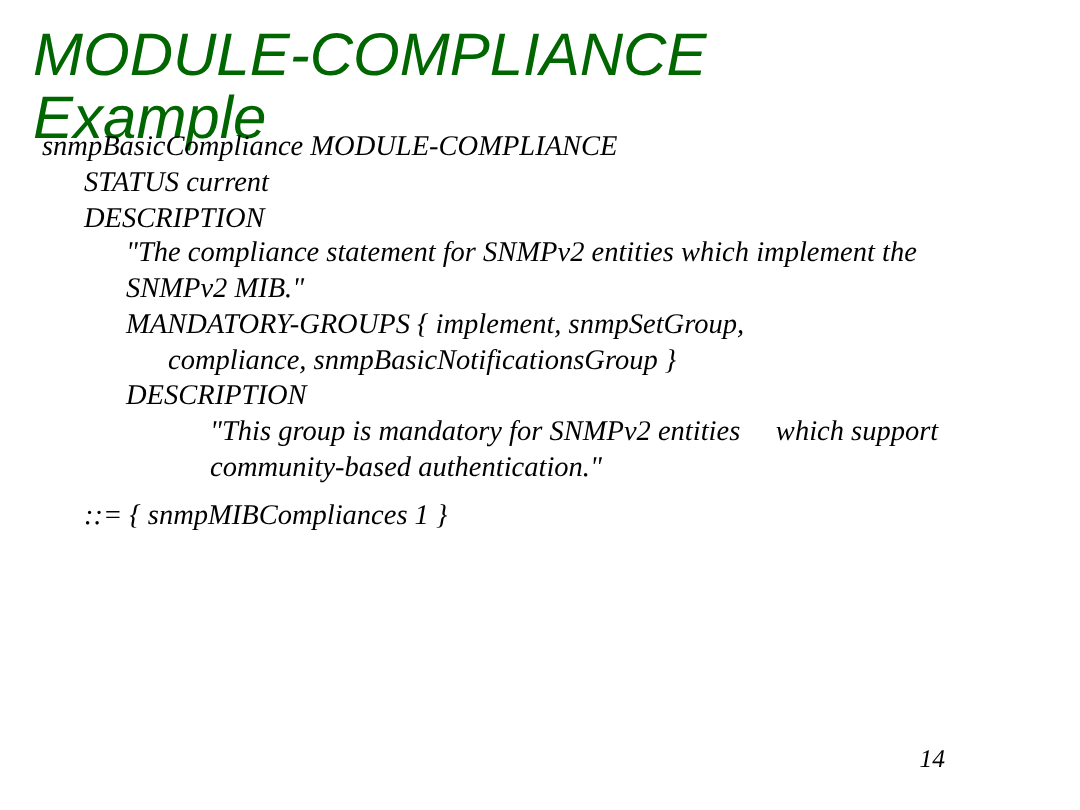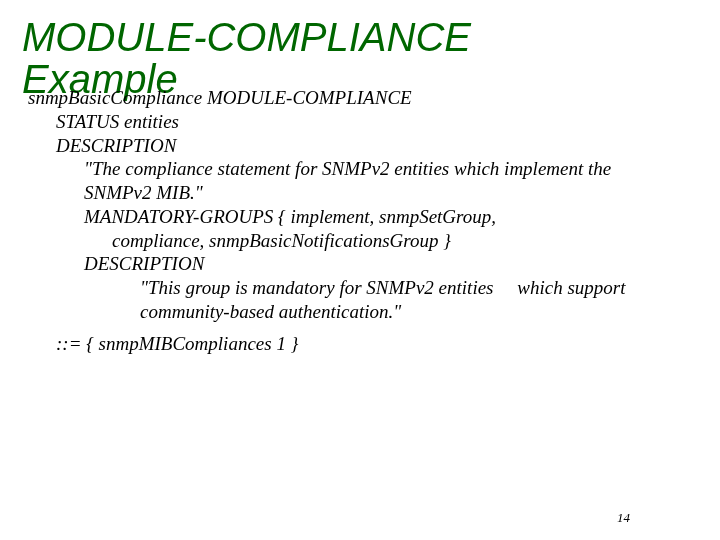--- a/index.html
+++ b/index.html
@@ -38,34 +38,34 @@
   .line { white-space: pre; }
   .i1 { padding-left: 6px; }
   .i2 { padding-left: 34px; }
   .i3 { padding-left: 62px; }
   .i4 { padding-left: 90px; }
   .i5 { padding-left: 118px; }
   .gap { height: 8px; }
   .pagenum {
     position: absolute;
     right: 26px;
-    bottom: 14px;
-    font-size: 13px;
+    bottom: 24px;
+    font-size: 17px;
   }
 </style>
 </head>
 <body>
 
 <div class="slide">
 
   <div class="title">MODULE-COMPLIANCE Example</div>
 
   <div class="body">
     <div class="line i1">snmpBasicCompliance MODULE-COMPLIANCE</div>
-    <div class="line i2">STATUS entities</div>
+    <div class="line i2">STATUS current</div>
     <div class="line i2">DESCRIPTION</div>
     <div class="line i3">"The compliance statement for SNMPv2 entities which implement the</div>
     <div class="line i3">SNMPv2 MIB."</div>
     <div class="line i3">MANDATORY-GROUPS { implement, snmpSetGroup,</div>
     <div class="line i4">compliance, snmpBasicNotificationsGroup }</div>
     <div class="line i3">DESCRIPTION</div>
     <div class="line i5">"This group is mandatory for SNMPv2 entities     which support</div>
     <div class="line i5">community-based authentication."</div>
     <div class="gap"></div>
     <div class="line i2">::= { snmpMIBCompliances 1 }</div>

